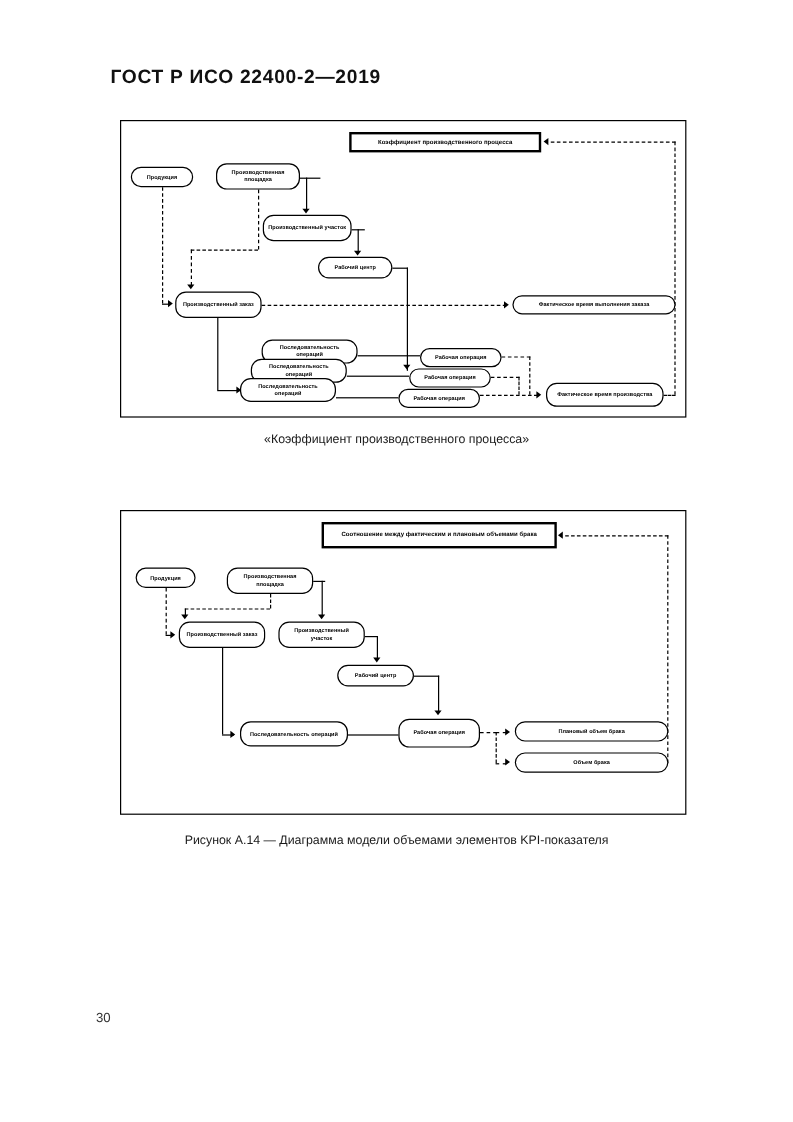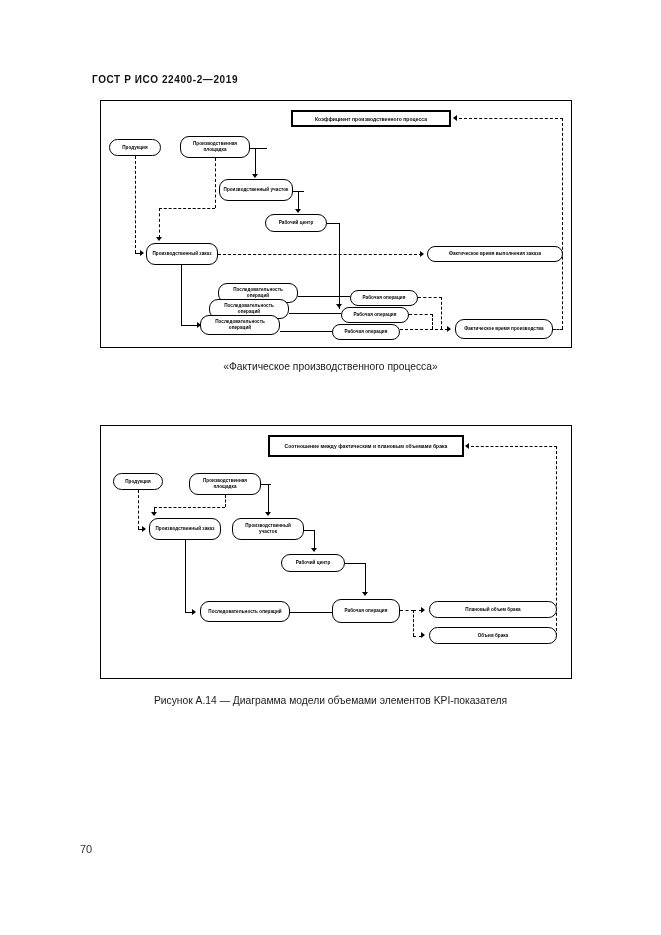--- a/index.html
+++ b/index.html
@@ -17,26 +17,25 @@
   }
   .page {
     position: absolute;
     inset: 0;
     background: #ffffff;
   }
   .page-header {
     position: absolute;
     left: 92px;
     top: 56px;
-    font-size: 10px;
+    font-size: 16px;
     font-weight: bold;
     letter-spacing: 0.6px;
     color: #111;
     white-space: nowrap;
-    margin-top: 18px;
   }
   .page-number {
     position: absolute;
     left: 80px;
     top: 843px;
     font-size: 11px;
     color: #333;
   }
 
   
@@ -194,21 +193,21 @@
     <div class="dl h" style="left:317px; top:196px; width:24px;"></div>
     <div class="dl v" style="left:340px; top:196px; height:32px;"></div>
     <div class="dl h" style="left:308px; top:213px; width:24px;"></div>
     <div class="dl v" style="left:331px; top:213px; height:15px;"></div>
     <div class="dl h" style="left:299px; top:228px; width:48px;"></div>
     <div class="arr right" style="left:346px; top:225px;"></div>
 
   </div>
 
   <div class="caption" id="caption-1">
-    <span class="l2">«Фактическое производственного процесса»</span>
+    <span class="l2">«Коэффициент производственного процесса»</span>
   </div>
 
   <div class="figure" id="figure-2">
 
     <div class="node kpi" style="left:167px; top:9px; width:196px; height:22px;">Соотношение между фактическим и плановым объемами брака</div>
 
     <div class="node" style="left:12px; top:47px; width:50px; height:17px;">Продукция</div>
 
     <div class="node" style="left:88px; top:47px; width:72px; height:22px;">Производственная площадка</div>
 
@@ -263,15 +262,15 @@
     <div class="arr right" style="left:320px; top:181px;"></div>
     <div class="dl h" style="left:312px; top:210px; width:9px;"></div>
     <div class="arr right" style="left:320px; top:206px;"></div>
 
   </div>
 
   <div class="caption" id="caption-2">
     <span>Рисунок А.14 — Диаграмма модели объемами элементов KPI-показателя</span>
   </div>
 
-  <div class="page-number">70</div>
+  <div class="page-number">30</div>
 
 </div>
 
 </body></html>

